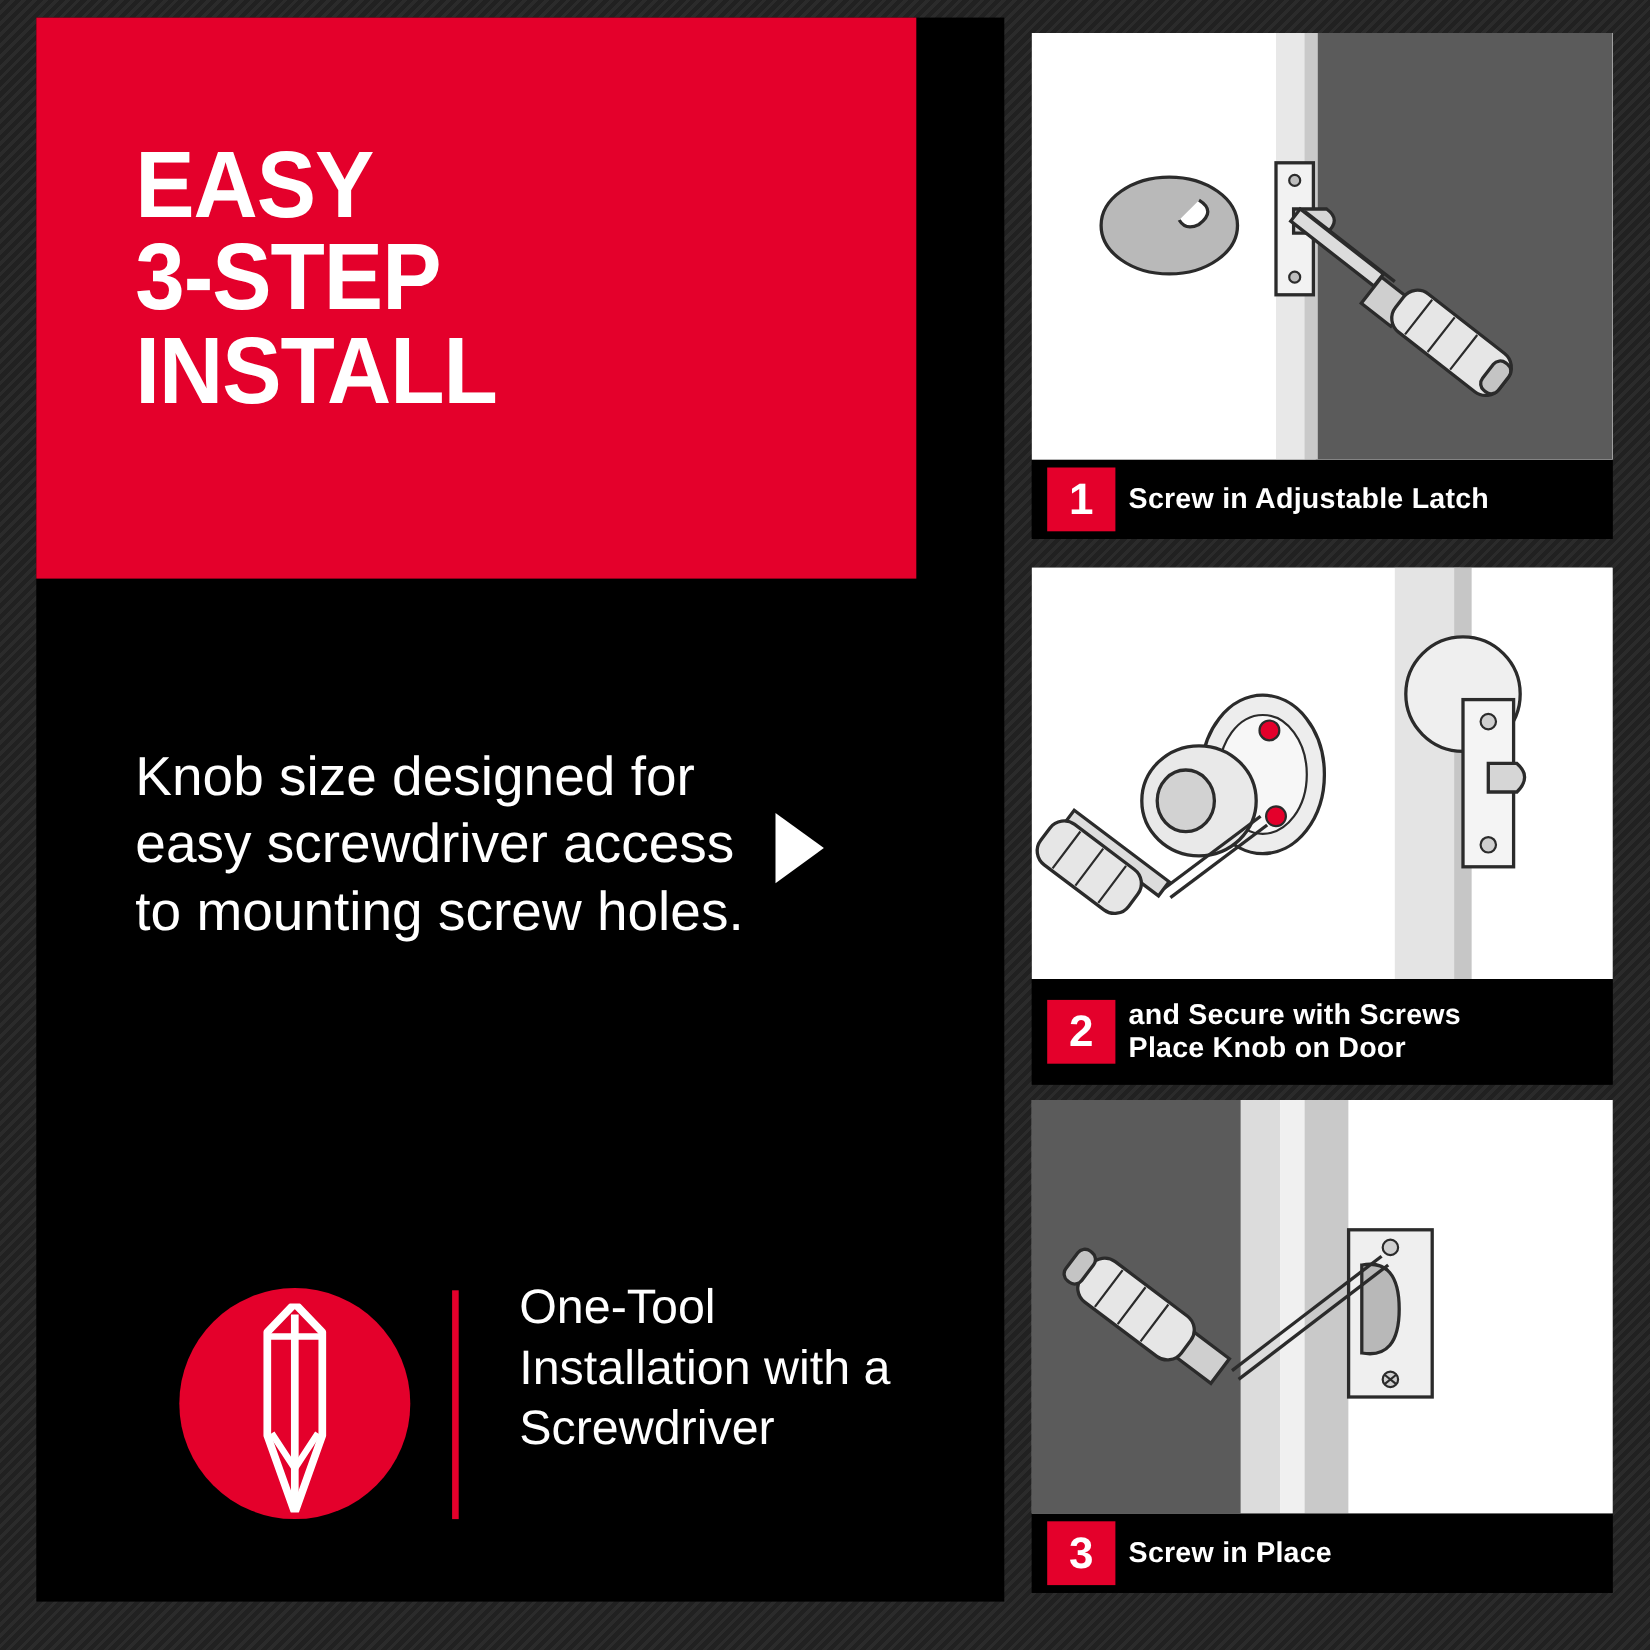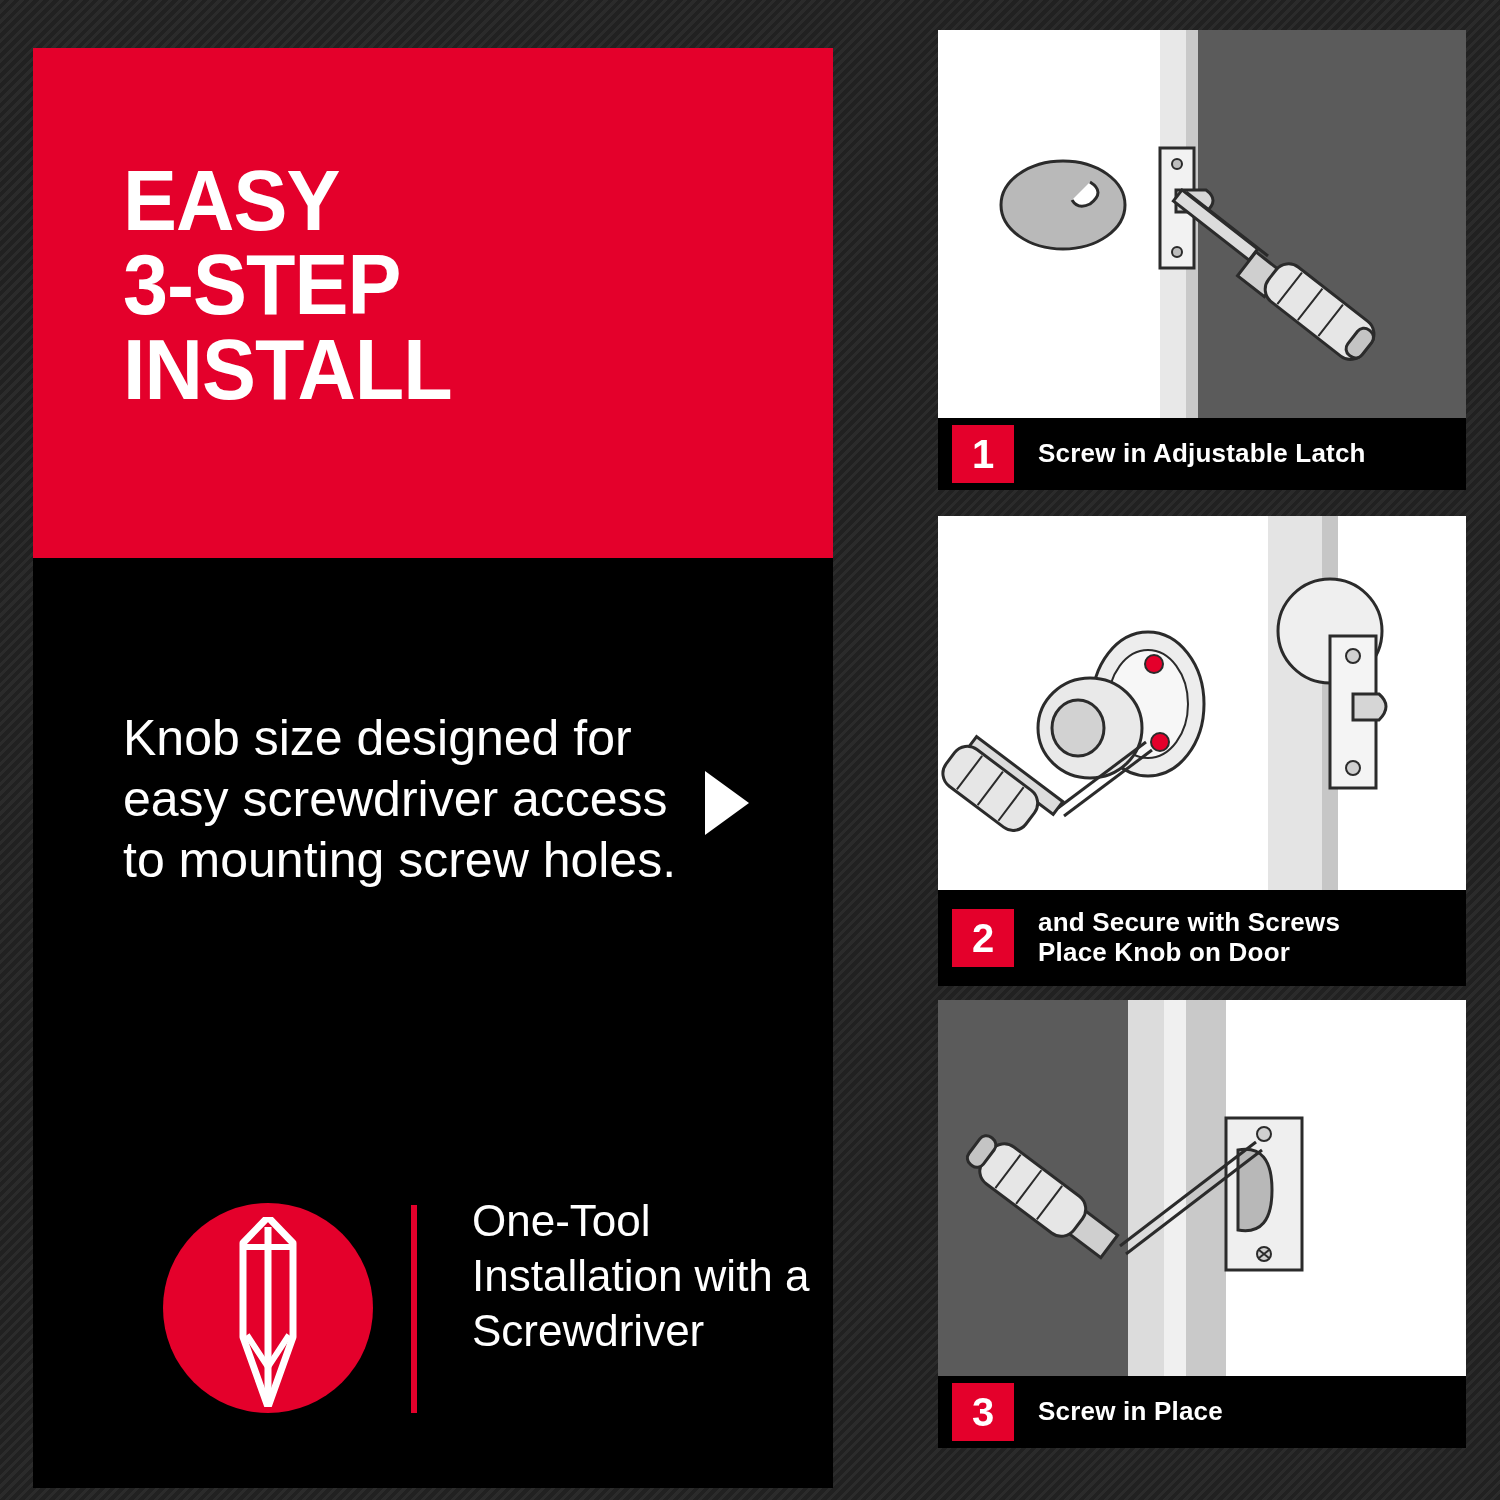--- a/index.html
+++ b/index.html
@@ -16,22 +16,22 @@
         #2b2b2b 0px, #2b2b2b 3px,
         #212121 3px, #212121 7px);
     font-family: "Liberation Sans", sans-serif;
     overflow: hidden;
   }
 
   
   .left-panel {
     position: absolute;
     left: 33px;
-    top: 48px;
-    width: 800px;
+    top: 16px;
+    width: 880px;
     height: 1440px;
     background: #000;
   }
   .red-head {
     position: absolute;
     left: 0;
     top: 0;
     width: 800px;
     height: 510px;
     background: #e4002b;
@@ -147,21 +147,21 @@
     font-weight: bold;
     display: flex;
     align-items: center;
     justify-content: center;
     font-stretch: condensed;
   }
   .step-label {
     color: #fff;
     font-size: 26px;
     font-weight: bold;
-    margin-left: 24px;
+    margin-left: 12px;
     line-height: 1.15;
     letter-spacing: 0.2px;
   }
   .step-bar.tall { height: 96px; }
 
   #card1 { top: 30px; }
   #card1 .step-img { height: 388px; }
   #card2 { top: 516px; }
   #card2 .step-img { height: 374px; }
   #card3 { top: 1000px; }

